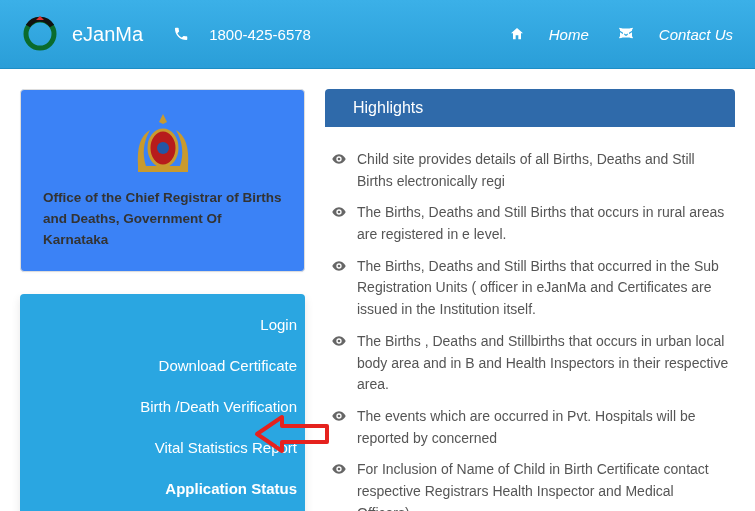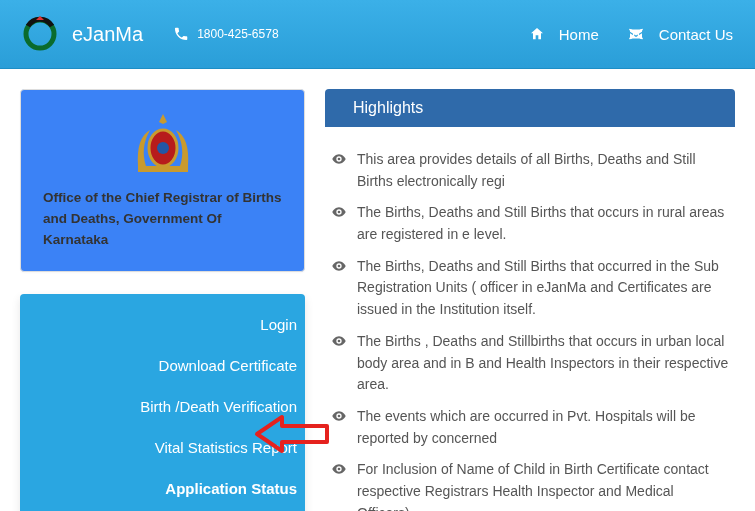--- a/index.html
+++ b/index.html
@@ -13,24 +13,24 @@
     align-items: center;
     padding: 0 22px;
     color: #fff;
     border-bottom: 1px solid #1d8ec6;
   }
   .logo {
     width: 36px; height: 36px; margin-right: 14px;
     display:flex; align-items:center; justify-content:center;
   }
   .brand { font-size: 20px; font-weight: 400; margin-right: 30px; }
-  .phone-wrap { display:flex; align-items:center; gap:8px; font-size:12px; }
+  .phone-wrap { display:flex; align-items:flex-start; gap:20px; font-size:15px; }
   .spacer { flex:1; }
   .topnav { display:flex; gap:28px; align-items:center; font-size:15px; }
-  .topnav .item { display:flex; align-items:center; gap:14px; cursor:pointer; }
+  .topnav .item { display:flex; gap:24px; cursor:pointer;font-style:italic; }
 
   .page { display:flex; gap:20px; padding:20px 20px; }
   .left { width:285px; flex:0 0 285px; }
   .right { flex:1; min-width:0; }
 
   .card {
     border:1px solid #ddd; border-radius:4px; padding:14px 16px 20px; text-align:center;
     background:#3b82f6; margin-bottom:22px;
     box-shadow: 0 1px 2px rgba(0,0,0,0.03);
   }
@@ -137,21 +137,21 @@
     <div class="panel-head">Highlights</div>
 
     <div class="highlights-list">
 
     <div class="hl-item">
           <span class="eye">
             <svg width="16" height="16" viewBox="0 0 24 24" fill="#666">
               <path d="M12 5c-5 0-9 4.5-10 7 1 2.5 5 7 10 7s9-4.5 10-7c-1-2.5-5-7-10-7zm0 11a4 4 0 1 1 0-8 4 4 0 0 1 0 8zm0-6a2 2 0 1 0 0 4 2 2 0 0 0 0-4z"></path>
             </svg>
           </span>
-          <span>This area provides details of all Births, Deaths and Still Births electronically regi</span>
+          <span>Child site provides details of all Births, Deaths and Still Births electronically regi</span>
         </div>
         <div class="hl-item">
           <span class="eye">
             <svg width="16" height="16" viewBox="0 0 24 24" fill="#666">
               <path d="M12 5c-5 0-9 4.5-10 7 1 2.5 5 7 10 7s9-4.5 10-7c-1-2.5-5-7-10-7zm0 11a4 4 0 1 1 0-8 4 4 0 0 1 0 8zm0-6a2 2 0 1 0 0 4 2 2 0 0 0 0-4z"></path>
             </svg>
           </span>
           <span>The Births, Deaths and Still Births that occurs in rural areas are registered in e level.</span>
         </div>
         <div class="hl-item">

